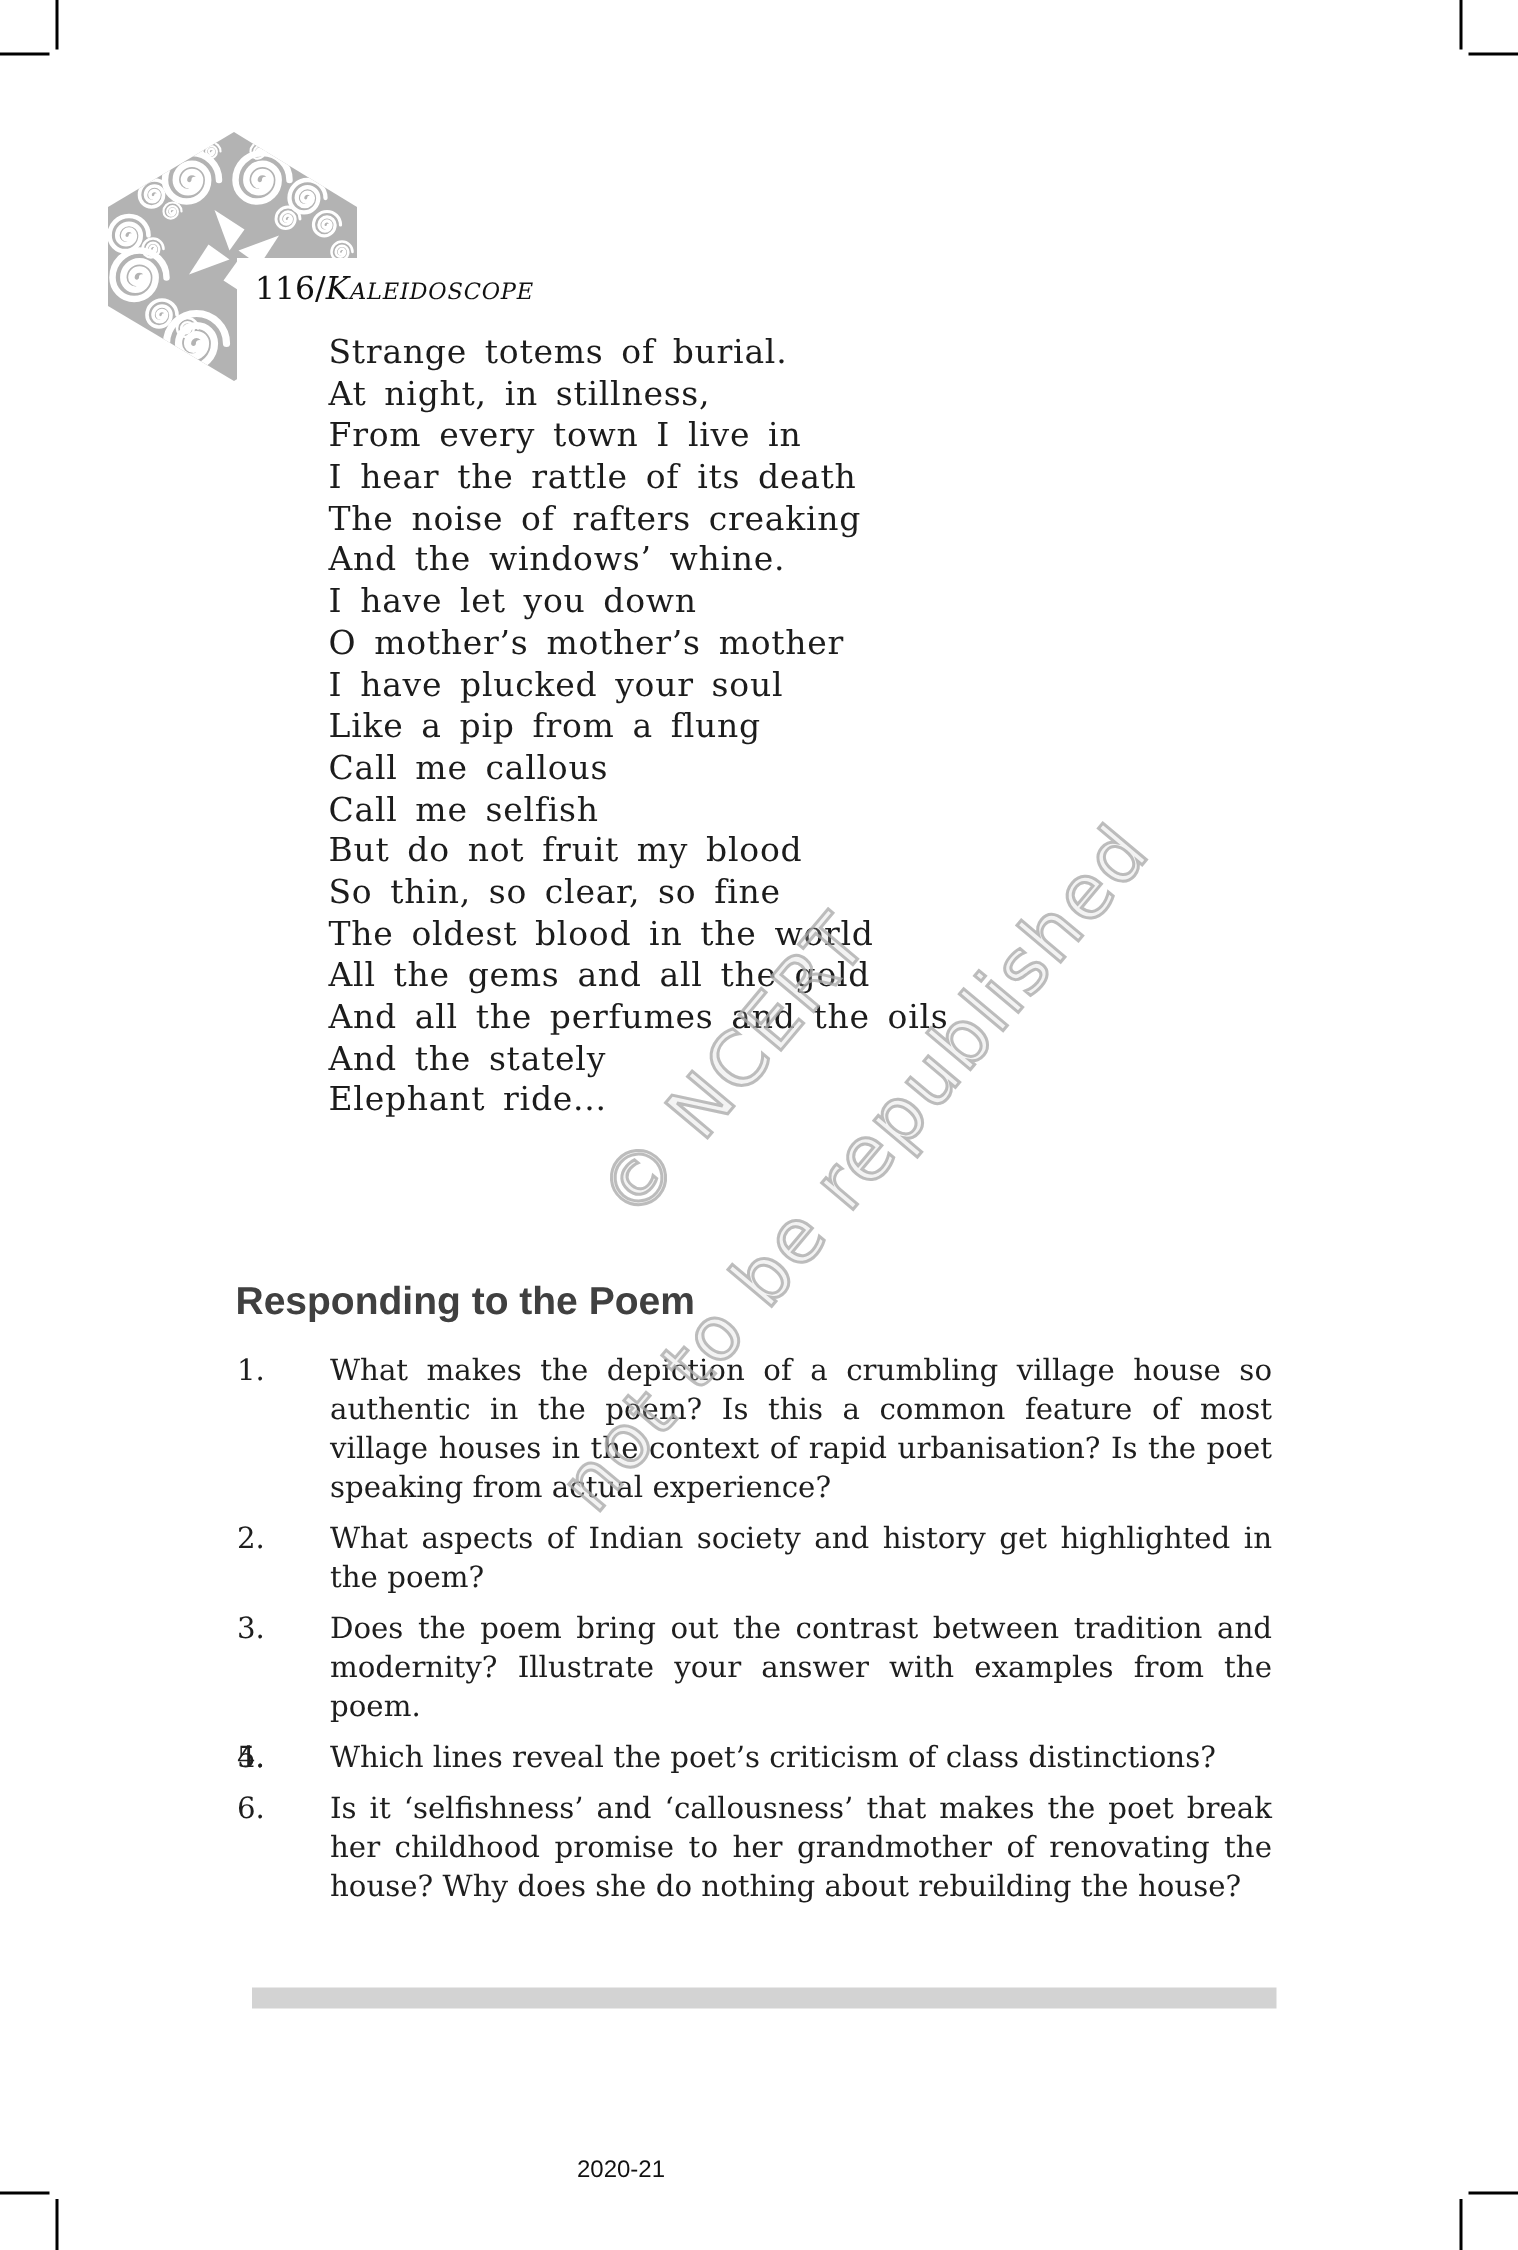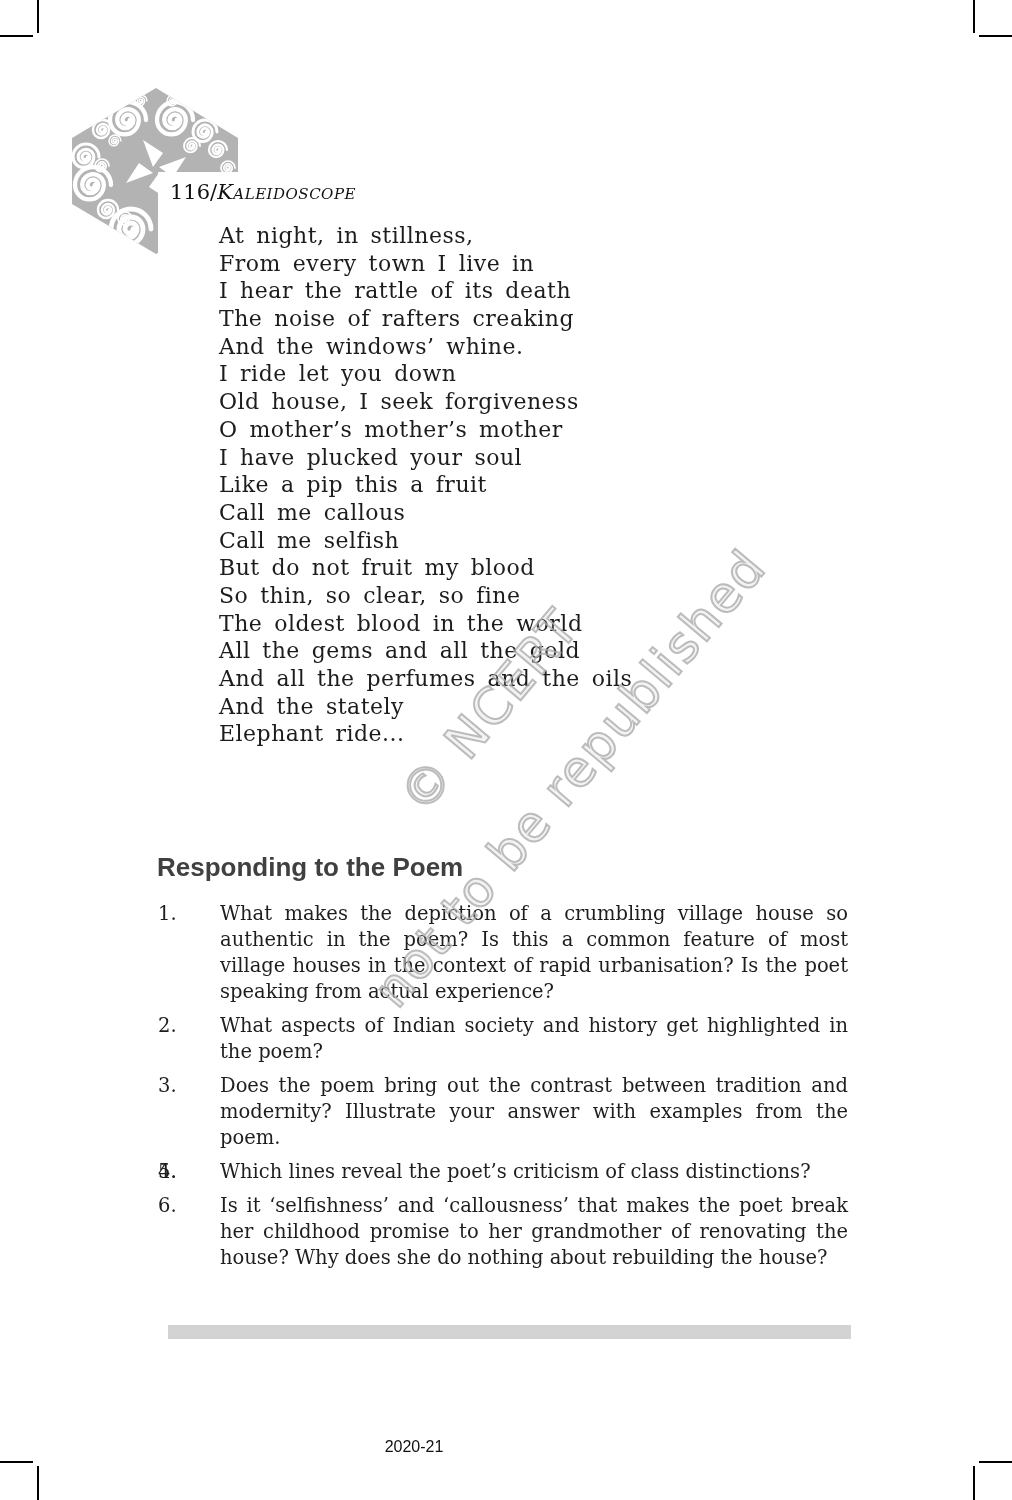--- a/index.html
+++ b/index.html
@@ -87,30 +87,30 @@
       </g>
     </g>
     <rect x="90" y="84" width="82" height="82" fill="#ffffff"></rect>
   </svg>
 
   <div class="runhead">
     <span>116/</span><span class="sc">Kaleidoscope</span>
   </div>
 
   <div class="poem">
+    <div>Strange totems of burial.</div>
     <div>At night, in stillness,</div>
     <div>From every town I live in</div>
     <div>I hear the rattle of its death</div>
     <div>The noise of rafters creaking</div>
     <div>And the windows’ whine.</div>
-    <div>I ride let you down</div>
-    <div>Old house, I seek forgiveness</div>
+    <div>I have let you down</div>
     <div>O mother’s mother’s mother</div>
     <div>I have plucked your soul</div>
-    <div>Like a pip this a fruit</div>
+    <div>Like a pip from a flung</div>
     <div>Call me callous</div>
     <div>Call me selfish</div>
     <div>But do not fruit my blood</div>
     <div>So thin, so clear, so fine</div>
     <div>The oldest blood in the world</div>
     <div>All the gems and all the gold</div>
     <div>And all the perfumes and the oils</div>
     <div>And the stately</div>
     <div>Elephant ride...</div>
   </div>

